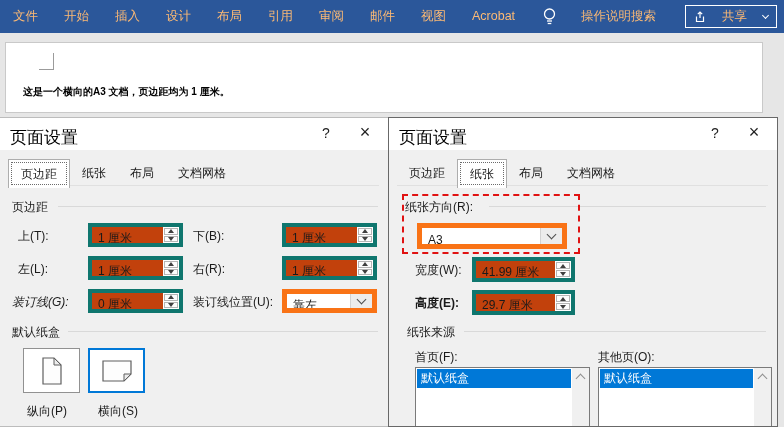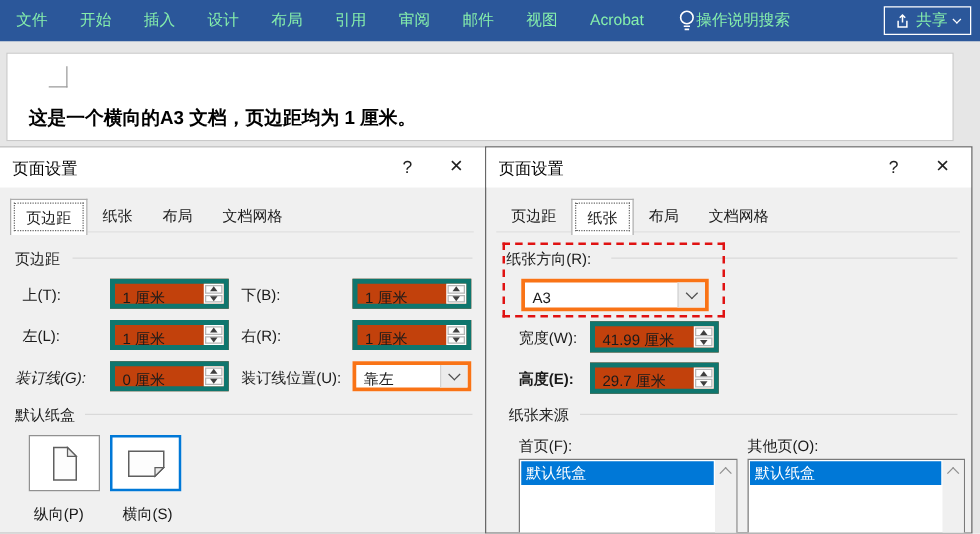--- a/index.html
+++ b/index.html
@@ -1,66 +1,66 @@
 <!DOCTYPE html>
 <html><head>
 <meta charset="utf-8">
 <style>
   * { margin:0; padding:0; box-sizing:border-box; }
   body { font-family:"Liberation Sans", sans-serif; background:#fff; }
   #screen { position:relative; width:784px; height:427px; background:#e6e6e6; overflow:hidden; }
 
   
   .ribbon { position:absolute; left:0; top:0; width:784px; height:33px; background:#2b579a;
-            display:flex; align-items:center; color:#86efac; font-size:12.5px; }
+            display:flex; align-items:center; color:#fdba74; font-size:12.5px; }
   .rtab { padding:0 13px; line-height:33px; white-space:nowrap; cursor:default; }
   .bulb-wrap { margin-left:14px; display:flex; align-items:center; }
-  .search-lbl { margin-left:0; white-space:nowrap; }
+  .search-lbl { margin-left:24px; white-space:nowrap; }
   .share-btn { position:absolute; right:7px; top:5px; height:23px; border:1px solid #fff;
-               display:flex; align-items:center; gap:5px; padding:0 8px; font-size:12.5px; }
+               display:flex; align-items:center; gap:16px; padding:0 8px; font-size:12.5px; }
   .chev { display:inline-block; width:7px; height:7px; border-right:1.5px solid #4d4d4d;
           border-bottom:1.5px solid #4d4d4d; }
   .chev.down { transform:rotate(45deg); margin-top:-3px; }
   .chev.up   { transform:rotate(-135deg); margin-top:3px; }
   .chev.white { border-color:#fff; width:5px; height:5px; }
   .chev.grey  { border-color:#8f8f8f; }
 
   
   .page { position:absolute; left:5px; top:42px; width:758px; height:71px; background:#fff;
           border:1px solid #c9c9c9; }
   .cropmark { position:absolute; left:33px; top:10px; width:15px; height:17px;
               border-right:1px solid #9b9b9b; border-bottom:1px solid #9b9b9b; }
-  .doc-text { position:absolute; left:17px; top:42px; font-size:15px; font-weight:600; color:#000; }
+  .doc-text { position:absolute; left:17px; top:42px; font-size:10px; font-weight:600; color:#000; }
 
   
   .dialog { position:absolute; top:117px; height:310px; background:#f0f0f0; font-size:12px; color:#1a1a1a; overflow:hidden; }
   #dlg-left  { left:0;    width:389px; border:1px solid #bcbcbc; border-left:none; }
   #dlg-right { left:388px; width:390px; border:1px solid #686868; }
   .titlebar { position:absolute; left:0; top:0; right:0; height:32px; background:#fff; }
-  .dlg-title { position:absolute; left:10px; top:8px; font-size:13px; color:#000; }
+  .dlg-title { position:absolute; left:10px; top:8px; font-size:17px; color:#000; }
   .dlg-help  { position:absolute; right:52px; top:7px; width:20px; text-align:center; font-size:14px; color:#222; cursor:default; }
   .dlg-close { position:absolute; right:12px; top:4px; width:22px; text-align:center; font-size:18px; color:#222; cursor:default; }
 
   .tabs { position:absolute; left:8px; top:41px; display:flex; align-items:stretch; z-index:2; }
   .tab { padding:6px 12px 5px; color:#1a1a1a; }
   .tab.active { background:#fff; border:1px solid #adadad; border-bottom:none;
                 outline:1px dotted #6b6b6b; outline-offset:-4px; }
   .tab-baseline { position:absolute; left:8px; right:9px; top:67px; height:1px; background:#e0e0e0; z-index:1; }
 
   .lbl { position:absolute; white-space:nowrap; }
   .group-line { position:absolute; height:1px; background:#d9d9d9; }
 
   .spinfield { position:absolute; width:95px; height:24px; background:#c2410c; border:4px solid #0f766e; display:flex; }
   .sf-text { flex:1; line-height:22px; padding-left:6px; overflow:hidden; white-space:nowrap; }
   .spin { width:16px; display:flex; flex-direction:column; padding:1px; gap:1px; background:#fff; }
   .spin-btn { flex:1; border:1px solid #b5b5b5; background:#fdfdfd; display:flex; align-items:center; justify-content:center; }
   .tri-up   { width:0; height:0; border-left:3px solid transparent; border-right:3px solid transparent; border-bottom:4px solid #3f3f3f; }
   .tri-down { width:0; height:0; border-left:3px solid transparent; border-right:3px solid transparent; border-top:4px solid #3f3f3f; }
 
-  .dropdown { position:absolute; height:24px; background:#fff; border:3px solid #f97316; display:flex; }
+  .dropdown { position:absolute; height:24px; background:#fff; border:5px solid #f97316; display:flex; }
   .dd-text { flex:1; line-height:22px; padding-left:6px; white-space:nowrap; overflow:hidden; }
   .dd-btn { width:22px; background:#ececec; border-left:1px solid #d2d2d2; display:flex; align-items:center; justify-content:center; }
 
   .orient { position:absolute; width:57px; height:45px; background:#fff; border:1px solid #919191;
             display:flex; align-items:center; justify-content:center; }
   .orient.selected { border:2px solid #0078d7; }
 
   .annotation { position:absolute; left:13px; top:76px; width:178px; height:60px;
                 border:2px dashed #e01212; z-index:5; pointer-events:none; }
 

